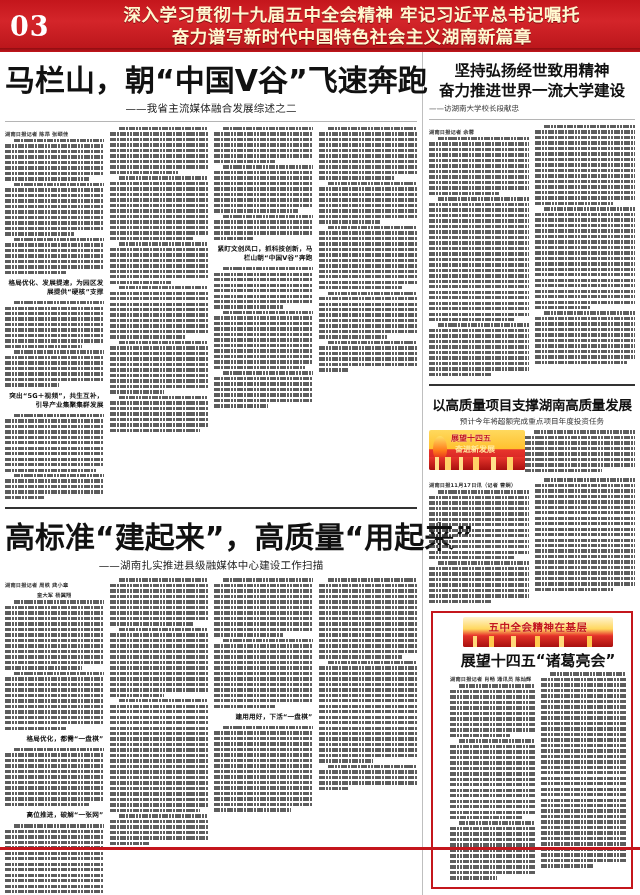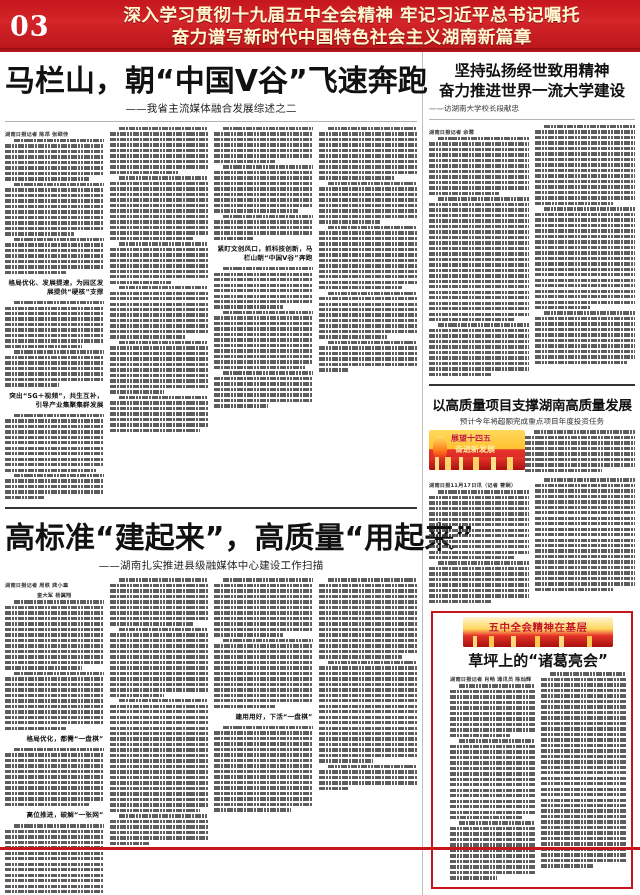--- a/index.html
+++ b/index.html
@@ -780,21 +780,21 @@
               <div class="ln s78"></div>
           </div>
         </div>
       </div>
 
       <div class="redbox">
         <div class="redbox-banner">
           <div class="bt">五中全会精神在基层</div>
           <div class="wave"></div>
         </div>
-        <div class="redbox-hl">草坪上的“诸葛亮会”</div>
+        <div class="redbox-hl">展望十四五“诸葛亮会”</div>
         <div class="textcols">
           <div class="tcol">
             <div class="byline">湖南日报记者  肖畅  通讯员  陈灿辉</div>
             <div class="ln i"></div>
               <div class="ln"></div>
               <div class="ln"></div>
               <div class="ln"></div>
               <div class="ln"></div>
               <div class="ln"></div>
               <div class="ln"></div>

